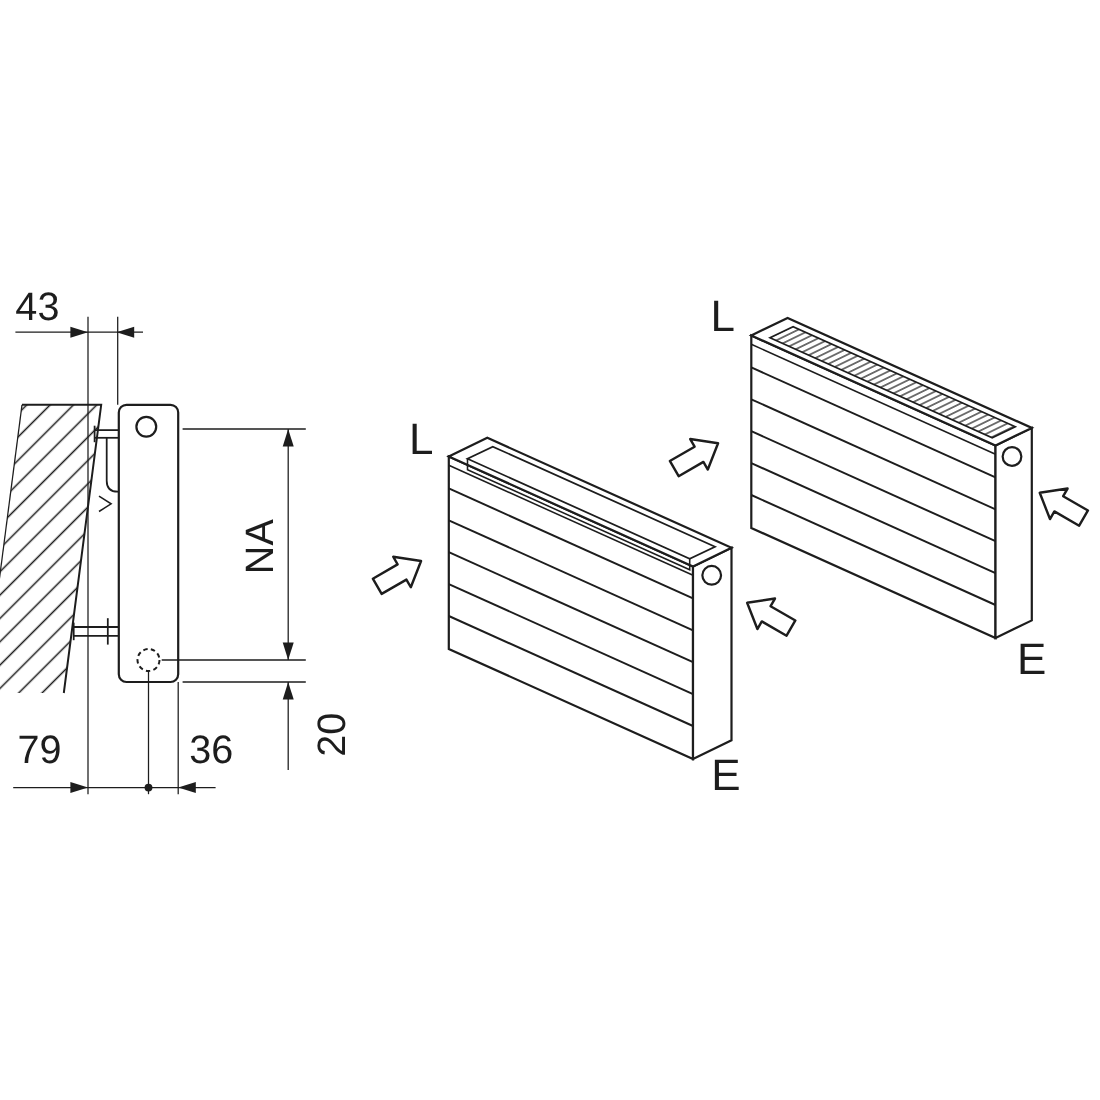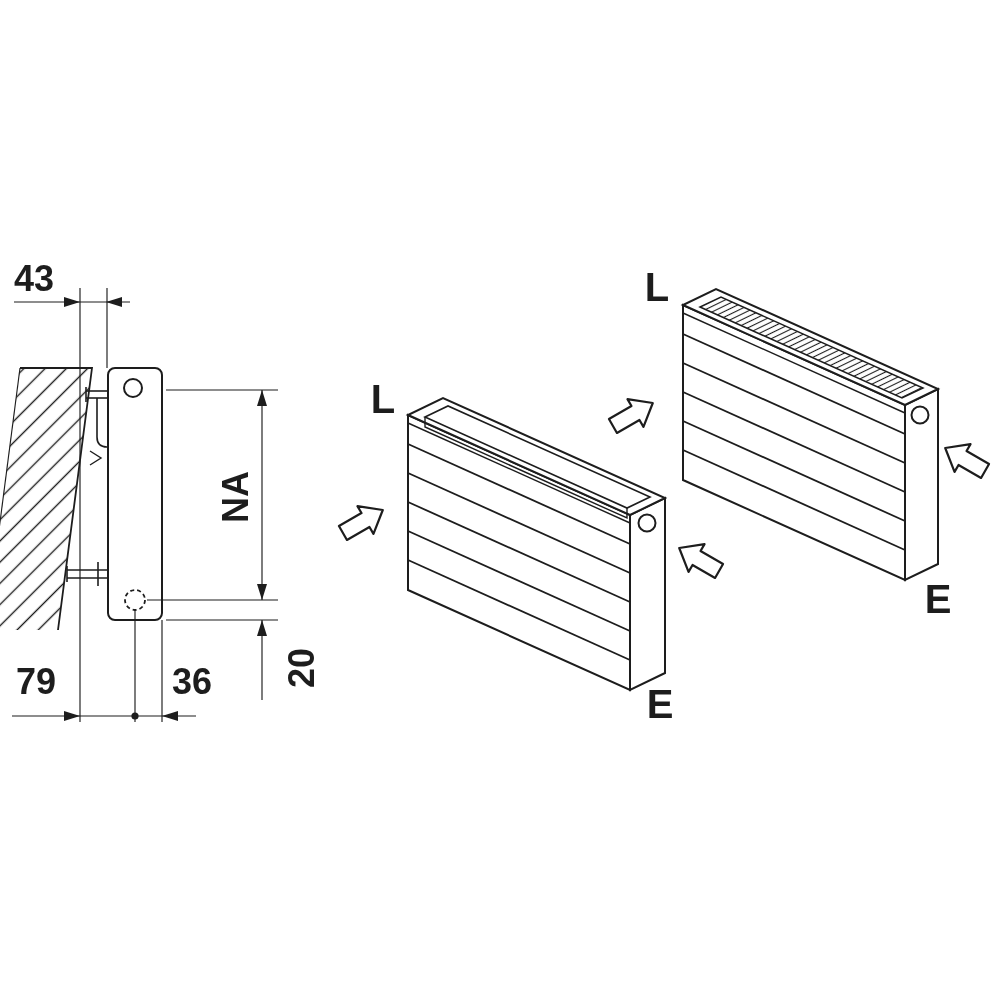--- a/index.html
+++ b/index.html
@@ -1,17 +1,17 @@
 <!DOCTYPE html>
 <html><head>
 <meta charset="utf-8">
 <style>
   html,body{margin:0;padding:0;background:#ffffff;}
   .canvas{position:relative;width:1000px;height:899px;background:#ffffff;overflow:hidden;
-          font-family:"Liberation Sans", sans-serif;font-weight:bold;}
+          font-family:"Liberation Sans", sans-serif;}
   svg{display:block;}
   text{fill:#1d1d1d;font-family:"Liberation Sans", sans-serif;}
   .dim-text{font-size:36px;}
   .port-text{font-size:40px;}
   .ln{stroke:#1d1d1d;fill:none;}
   .mid{stroke-width:2;}
   .thin{stroke-width:1.15;}
   .bracket{stroke-width:1.6;}
   .face{fill:#ffffff;stroke:#1d1d1d;stroke-width:2;}
   .arrowhead{fill:#1d1d1d;stroke:none;}

